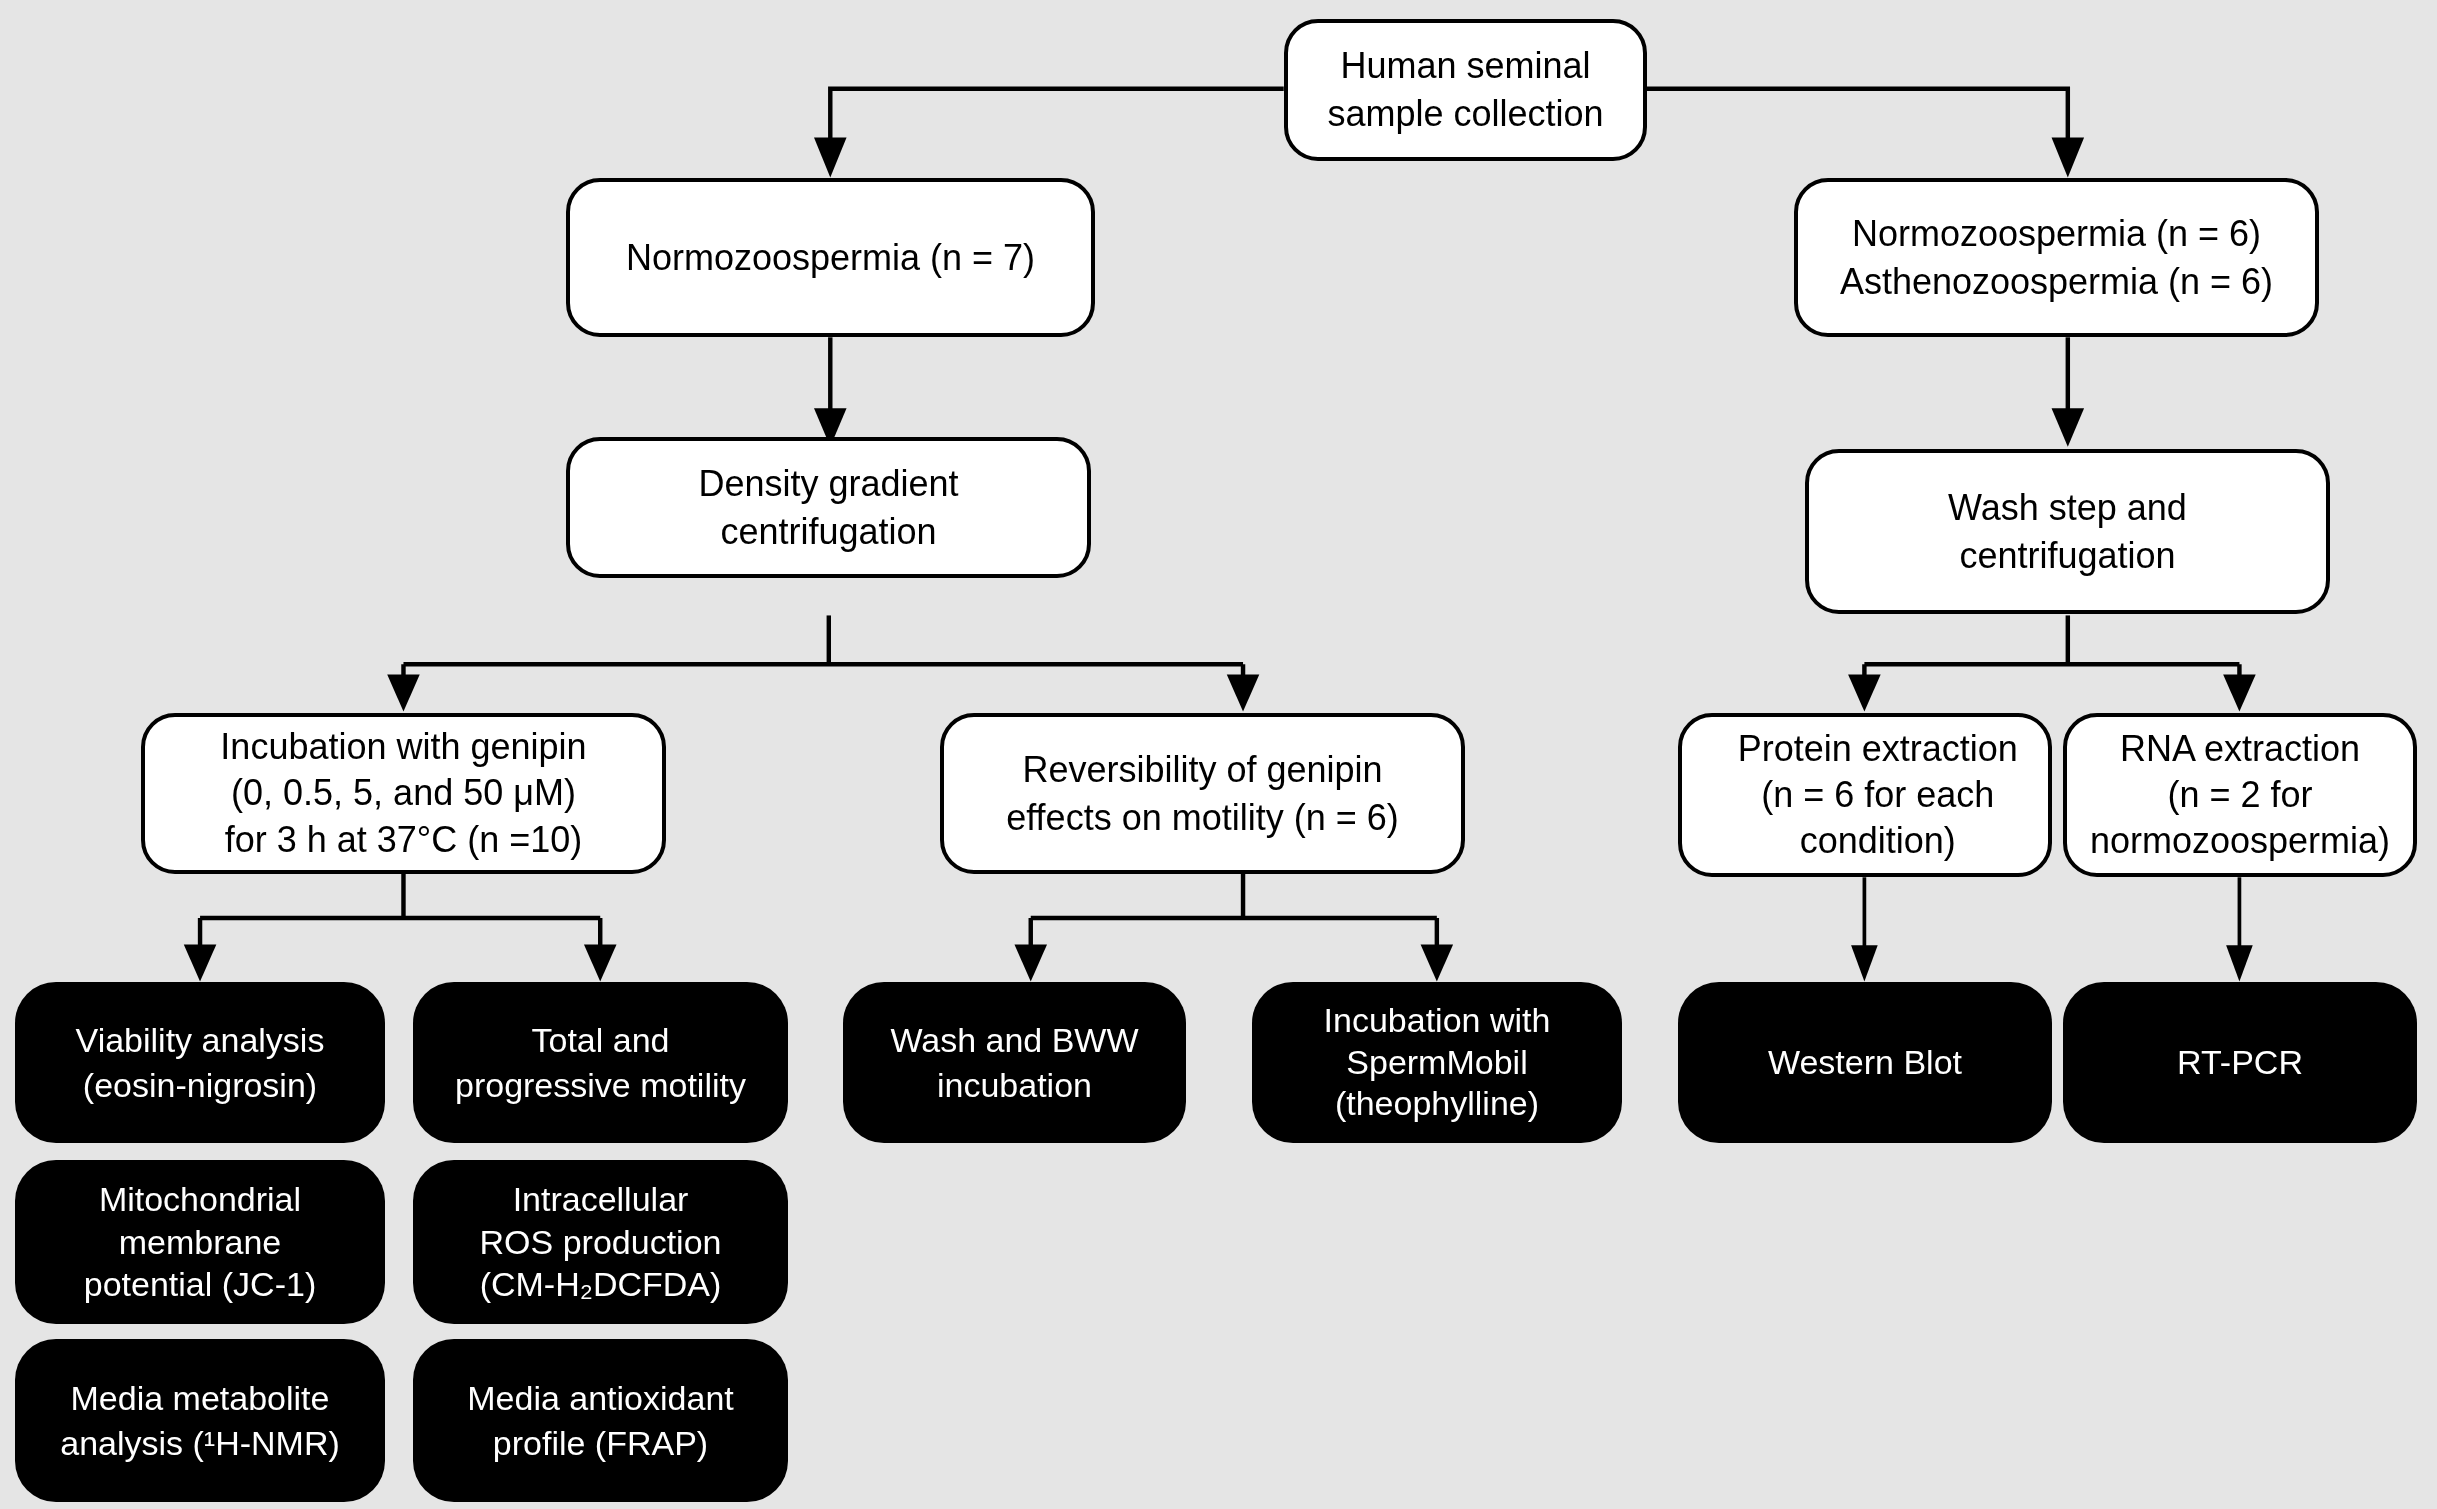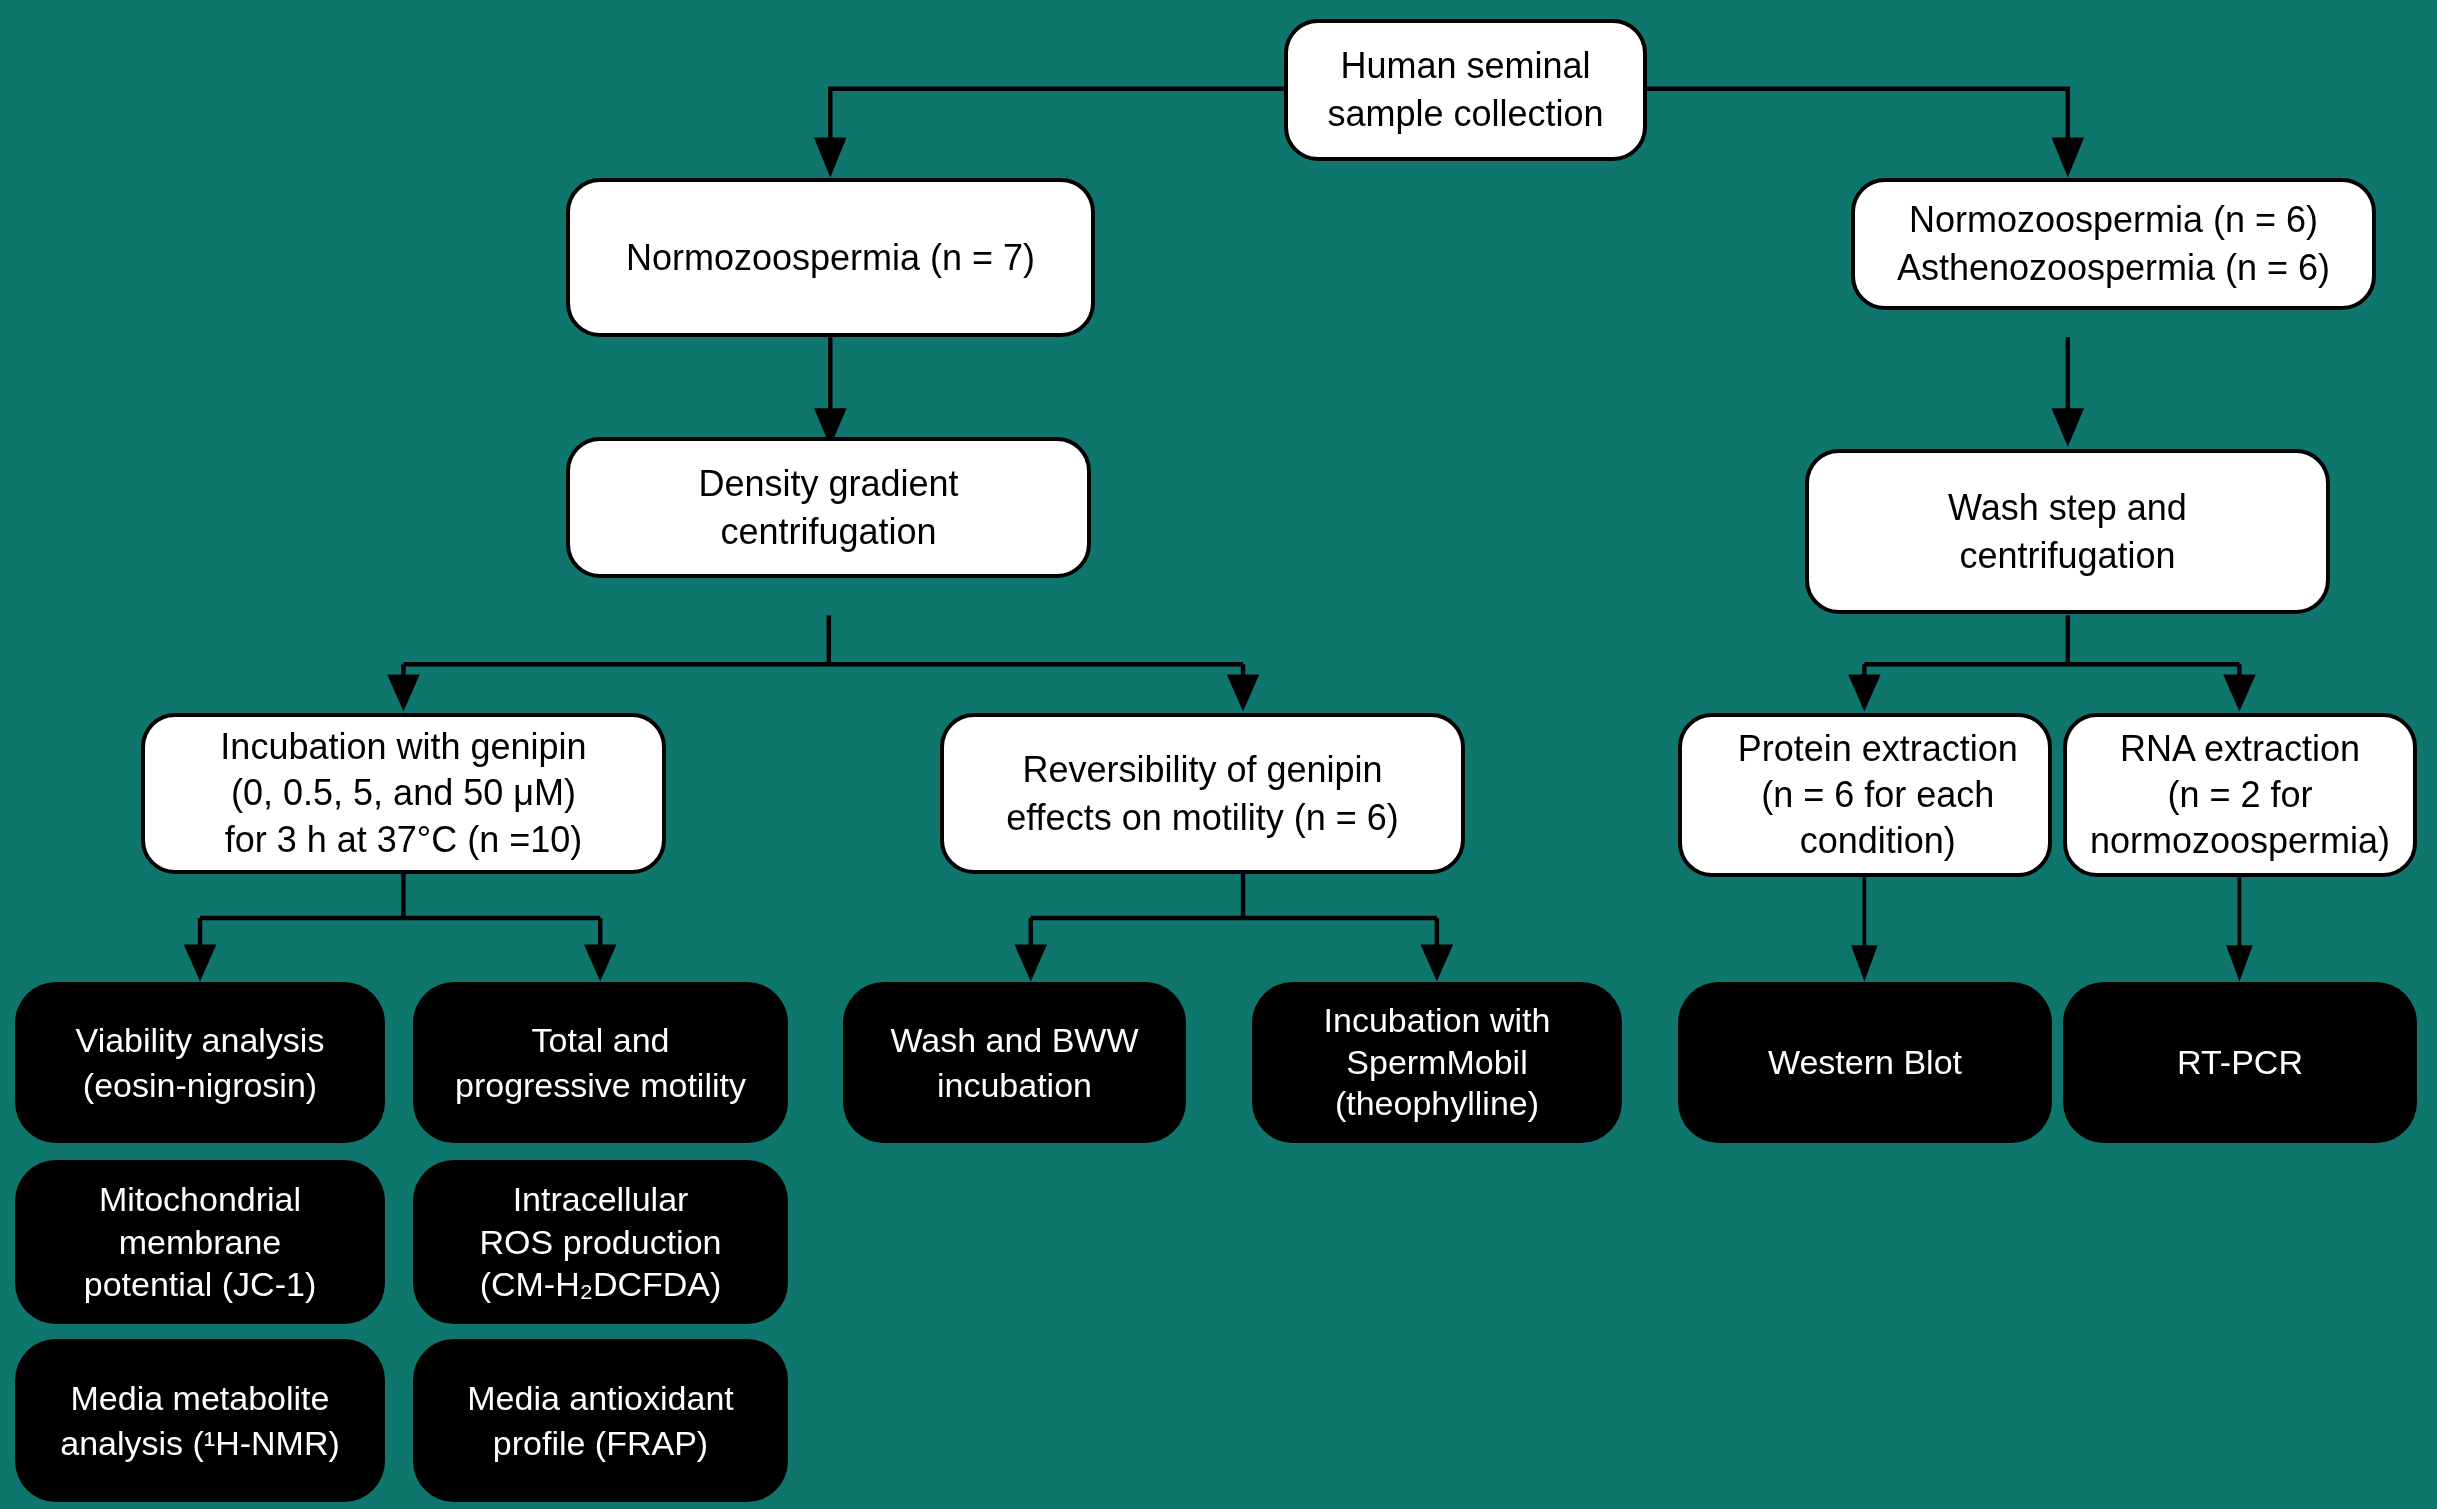--- a/index.html
+++ b/index.html
@@ -1,20 +1,20 @@
 <!DOCTYPE html>
 <html style="font-size:12px"><head>
 <meta charset="utf-8">
 <style>
   html,body{margin:0;padding:0;background:#ffffff;}
   .canvas{
     position:relative;
     width:2438px;
     height:1509px;
-    background:#0f766e;
+    background:#e5e5e5;
     font-family:"Liberation Sans","DejaVu Sans",sans-serif;
     color:#000;
   }
   .connectors{position:absolute;left:0;top:0;width:2438px;height:1509px;}
   .node{
     position:absolute;
     display:flex;
     align-items:center;
     justify-content:center;
     text-align:center;
@@ -93,21 +93,21 @@
       <polygon points="2502,1278 2538,1278 2520,1327"></polygon>
       <polygon points="3009,1278 3045,1278 3027,1327"></polygon>
     </g>
   </svg>
 
   <div class="node" style="left:1284px;top:18.5px;width:363px;height:142px;">Human seminal
 sample collection</div>
 
   <div class="node" style="left:566px;top:178px;width:529px;height:159px;">Normozoospermia (n = 7)</div>
 
-  <div class="node" style="left:1851px;top:178px;width:525px;height:132px;">Normozoospermia (n = 6)
+  <div class="node" style="left:1794px;top:178px;width:525px;height:159px;">Normozoospermia (n = 6)
 Asthenozoospermia (n = 6)</div>
 
   <div class="node" style="left:566px;top:437px;width:525px;height:141px;">Density gradient
 centrifugation</div>
 
   <div class="node" style="left:1805px;top:449px;width:525px;height:165px;">Wash step and
 centrifugation</div>
 
   <div class="node" style="left:141px;top:713px;width:525px;height:161px;line-height:1.28;">Incubation with genipin
 (0, 0.5, 5, and 50 μM)

